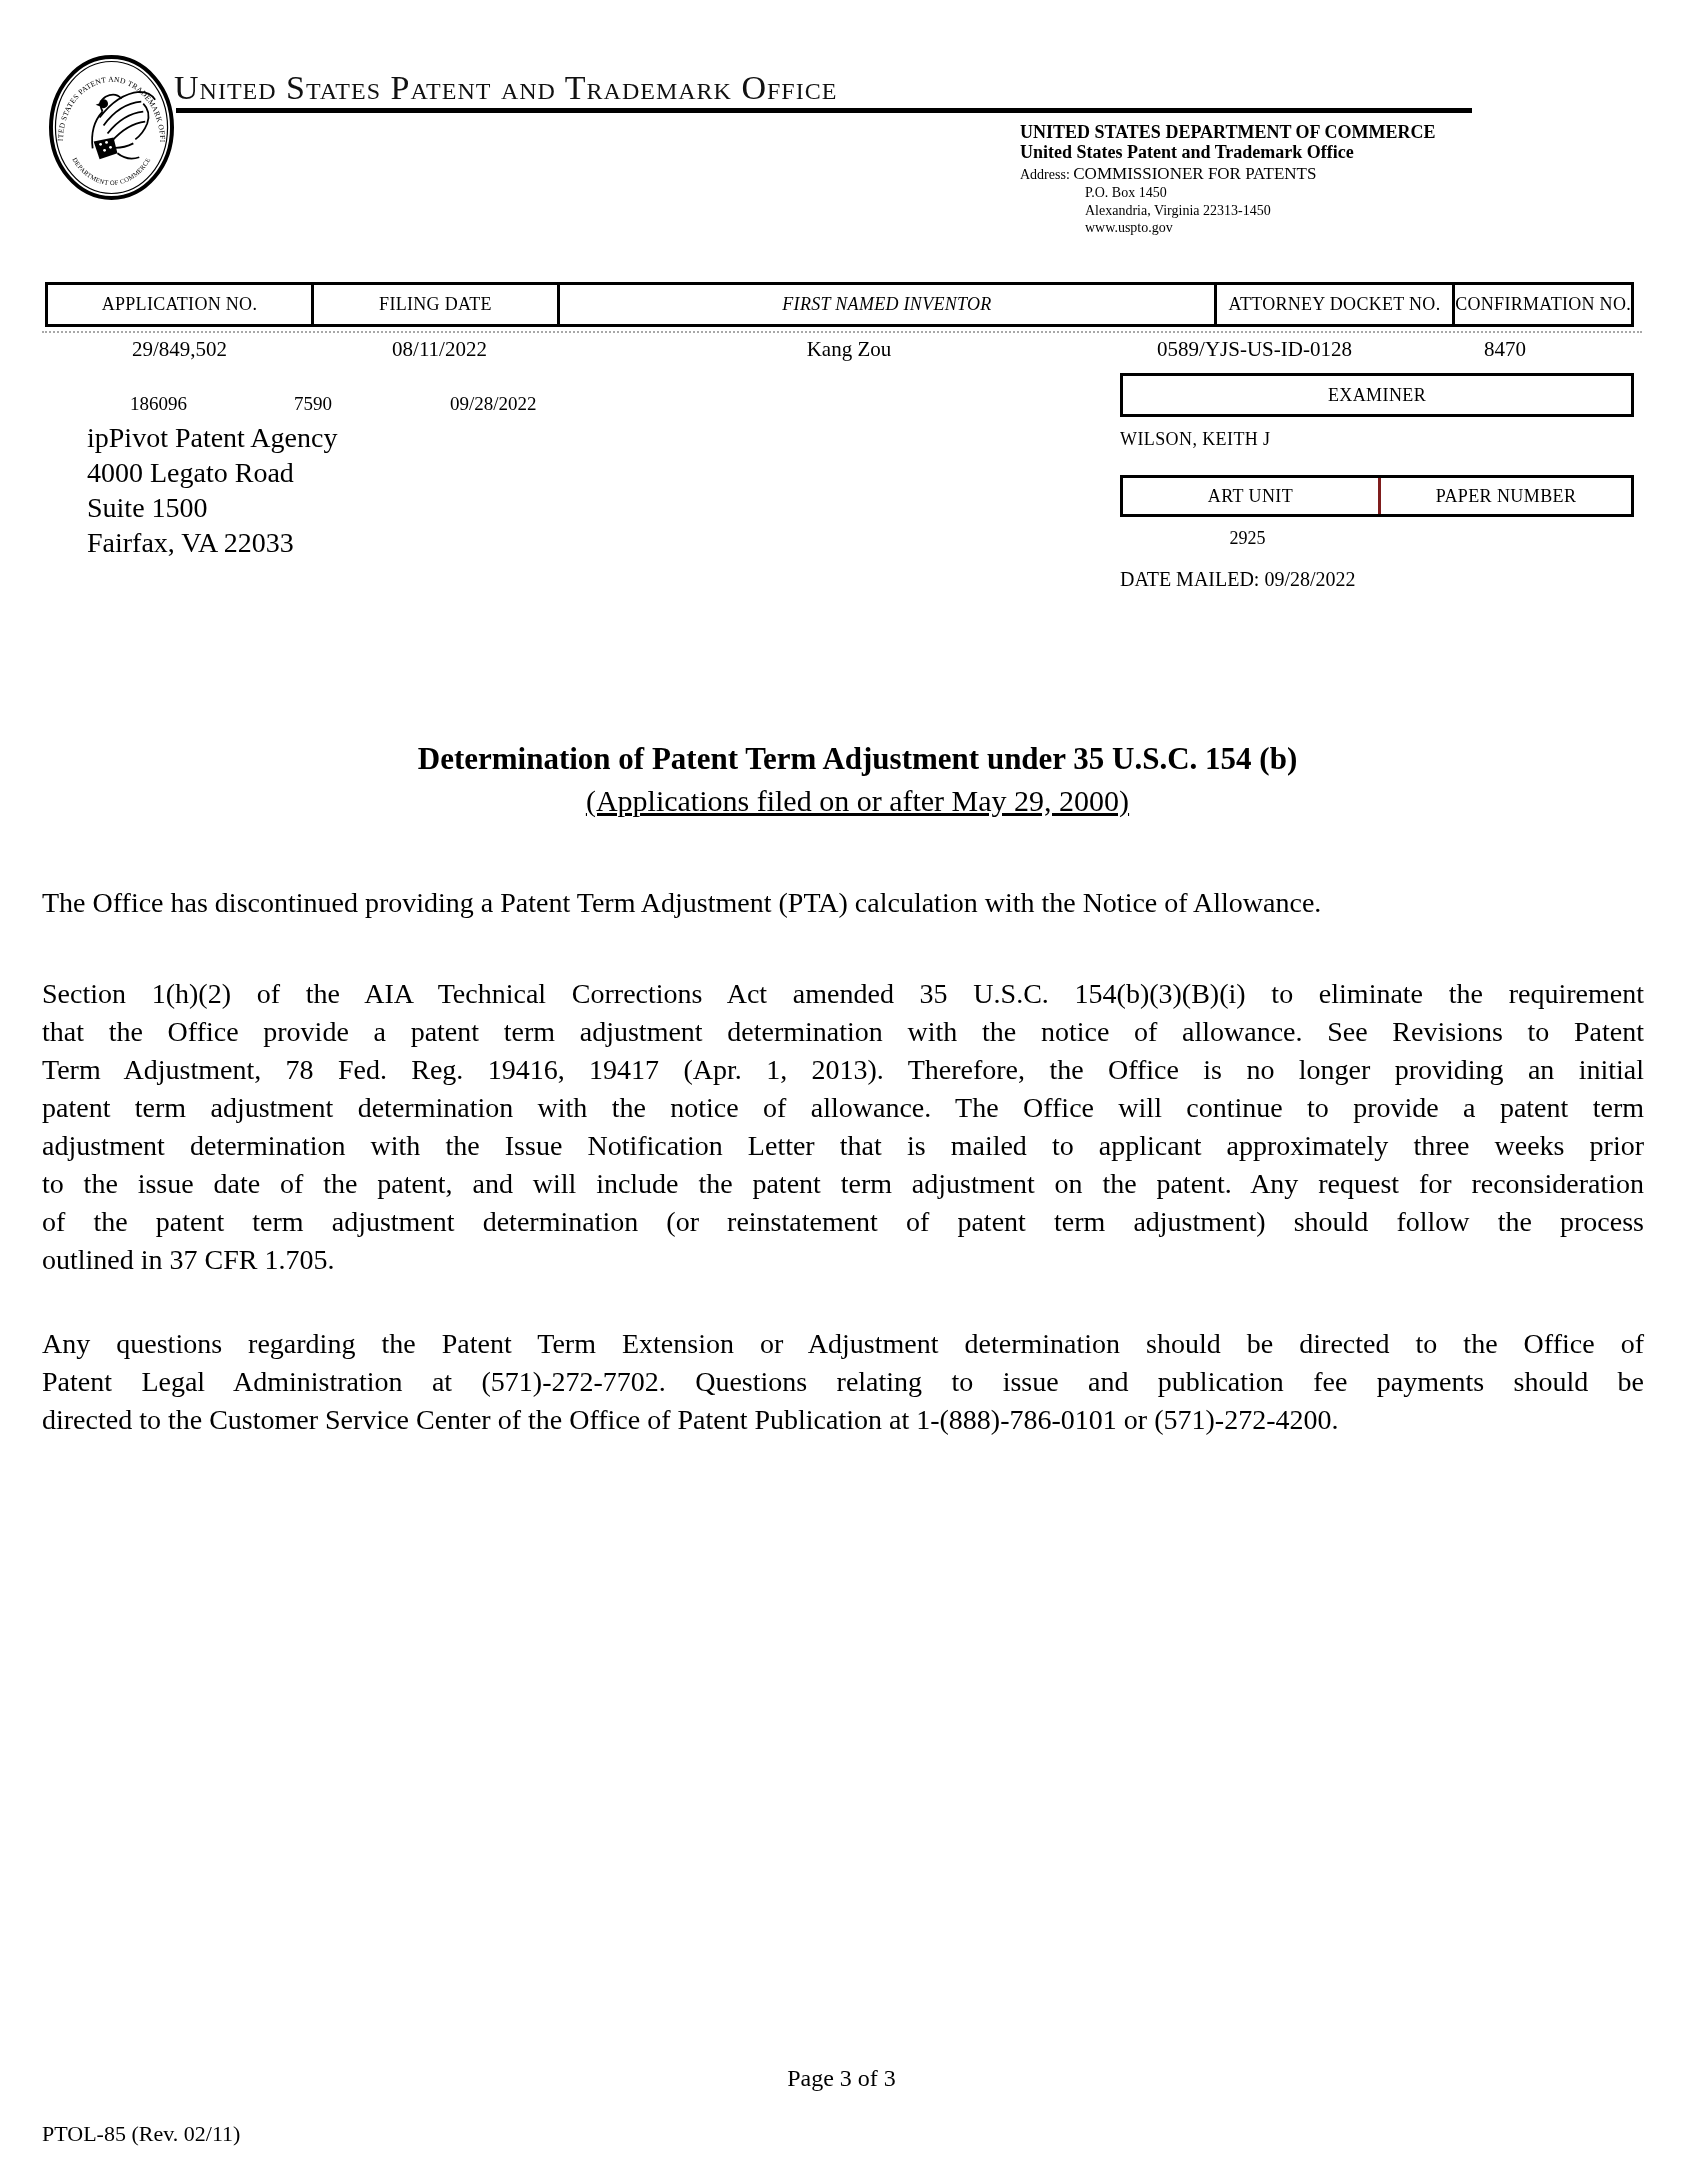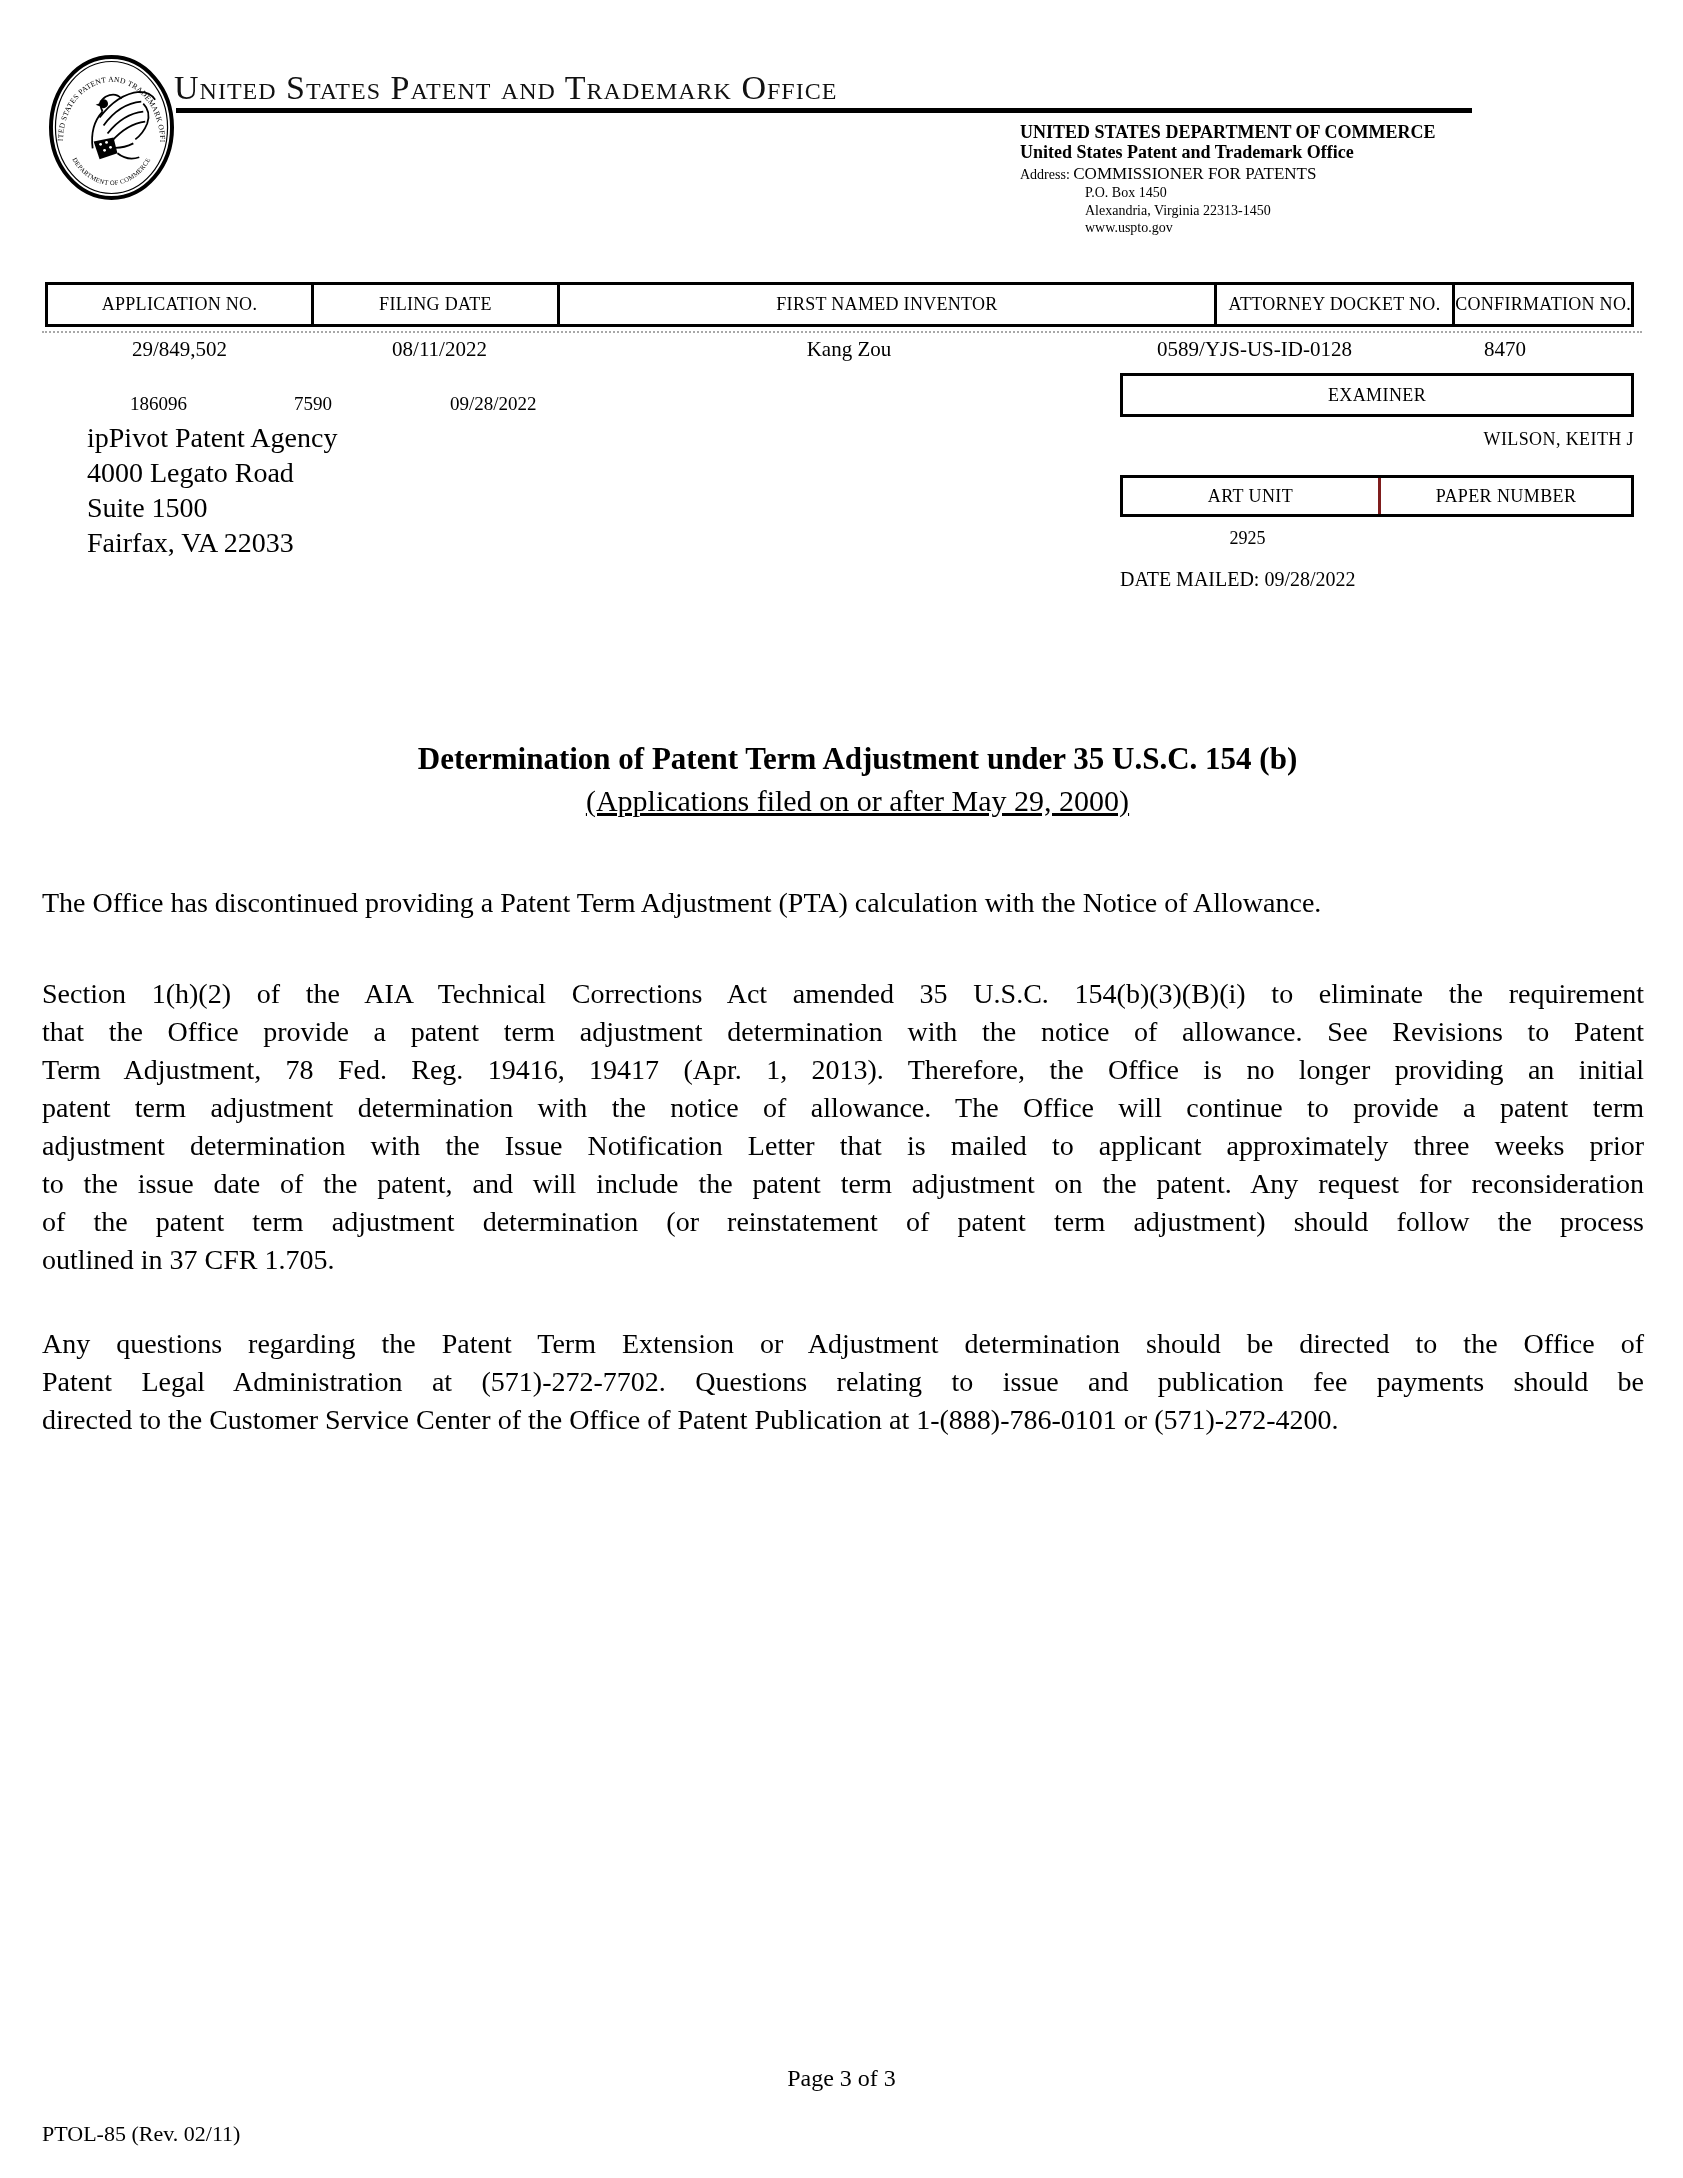--- a/index.html
+++ b/index.html
@@ -23,38 +23,38 @@
   
   .info-table{
     position:absolute;left:45px;top:282px;width:1589px;height:45px;
     border:3px solid #000;box-sizing:border-box;display:flex;
   }
   .it-cell{
     display:flex;align-items:center;justify-content:center;
     font-size:18px;letter-spacing:0.3px;box-sizing:border-box;white-space:nowrap;
   }
   .it-cell + .it-cell{border-left:3px solid #000;}
-  .w0{width:267px;} .w1{width:250px;} .w2{width:667px;} .w3{width:242px;} .w4{flex:1;}
+  .w0{width:267px;} .w1{width:250px;} .w2{width:667px;font-style:italic;} .w3{width:242px;} .w4{flex:1;}
   .table-dotted{position:absolute;left:42px;top:331px;width:1600px;border-top:2px dotted #a8a8a8;}
   .values-row{position:absolute;left:45px;top:337px;width:1589px;display:flex;font-size:21px;}
   .vr-cell{text-align:center;white-space:nowrap;}
   .vw0{width:269px;} .vw1{width:251px;} .vw2{width:568px;} .vw3{width:243px;} .vw4{flex:1;}
   
   .corr-meta{position:absolute;left:0;top:393px;font-size:19px;}
   .corr-meta span{position:absolute;white-space:nowrap;}
   .cm-cust{left:130px;} .cm-code{left:294px;} .cm-date{left:450px;}
   .corr-addr{position:absolute;left:87px;top:420px;font-size:28px;line-height:35px;}
   
   .examiner-box{
     position:absolute;left:1120px;top:373px;width:514px;height:44px;border:3px solid #000;
     box-sizing:border-box;display:flex;align-items:center;justify-content:center;
     font-size:18px;letter-spacing:0.4px;
   }
   .examiner-name{
-    position:absolute;left:1120px;top:429px;width:514px;text-align:right;
+    position:absolute;left:1120px;top:429px;width:514px;text-align:left;
     font-size:18px;letter-spacing:0.4px;white-space:nowrap;
   }
   .artunit-row{
     position:absolute;left:1120px;top:475px;width:514px;height:42px;border:3px solid #000;
     box-sizing:border-box;display:flex;
   }
   .au-cell{
     display:flex;align-items:center;justify-content:center;font-size:18px;
     letter-spacing:0.4px;box-sizing:border-box;
   }

